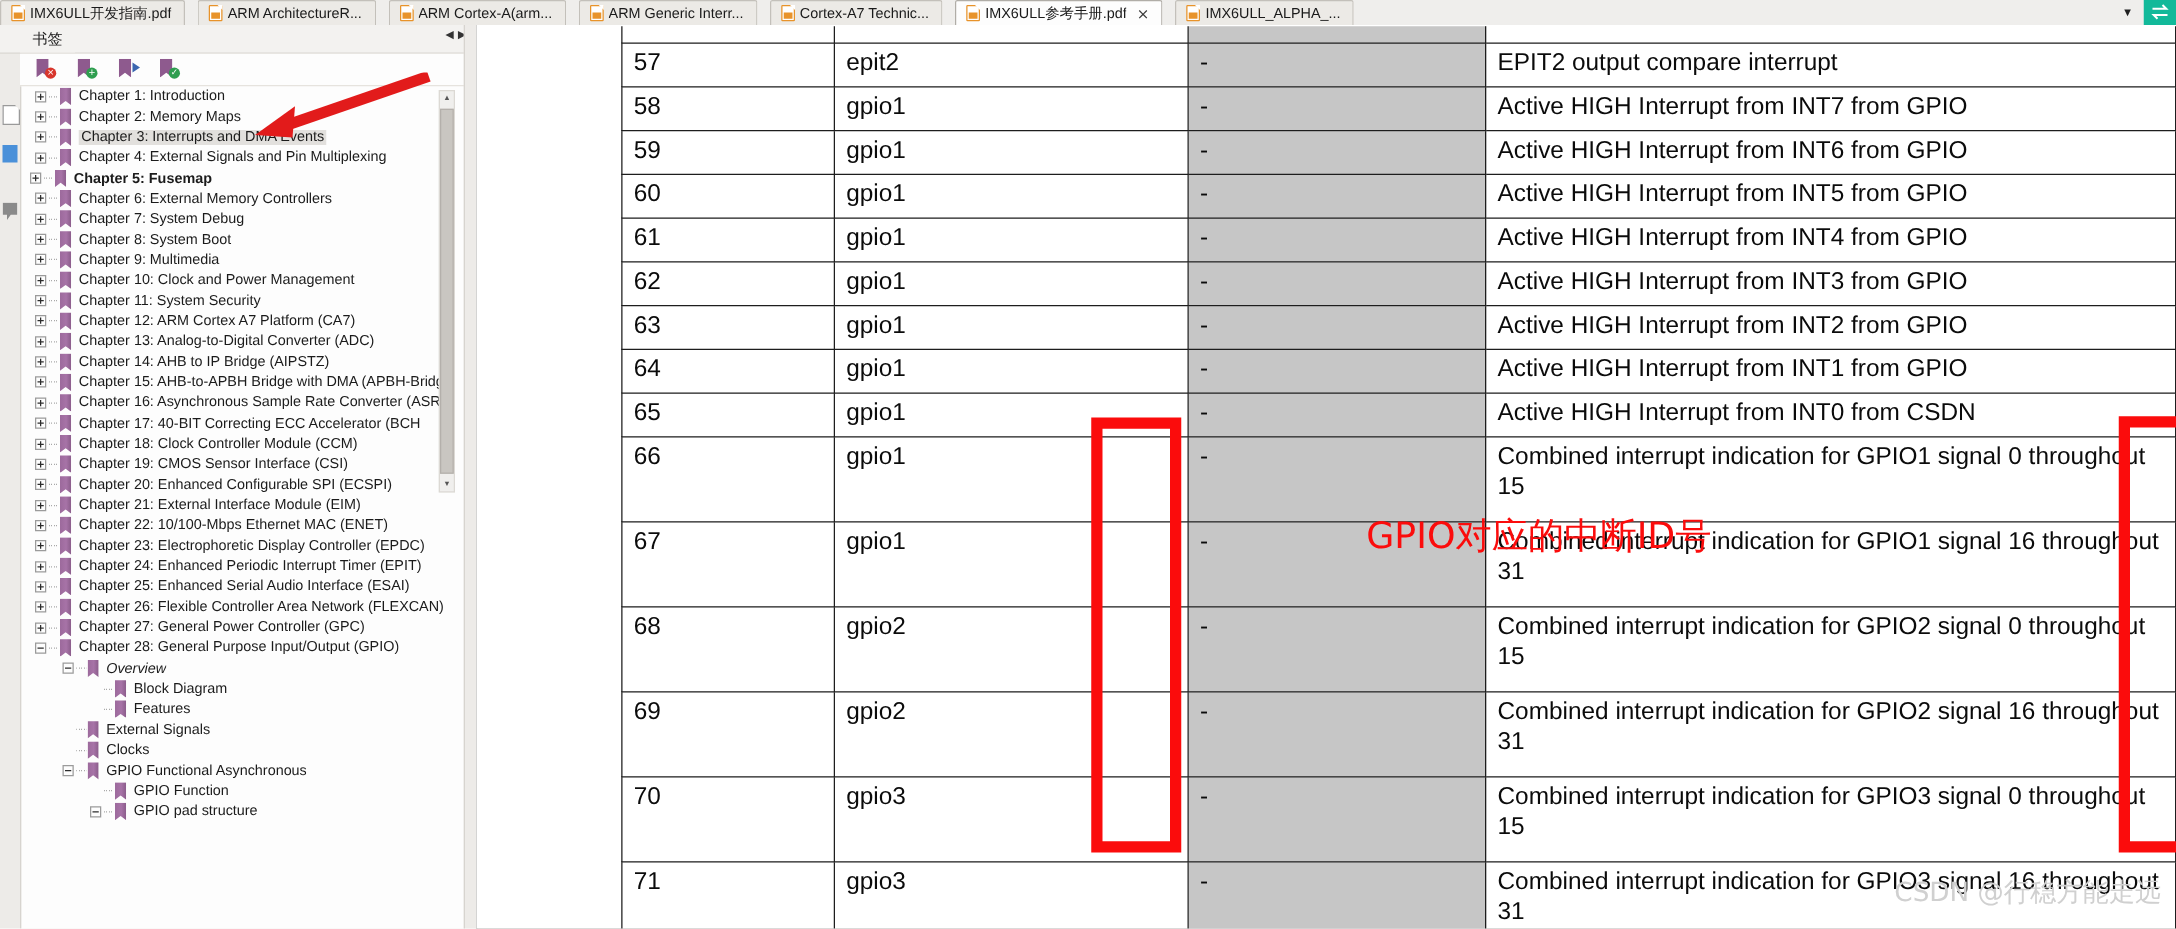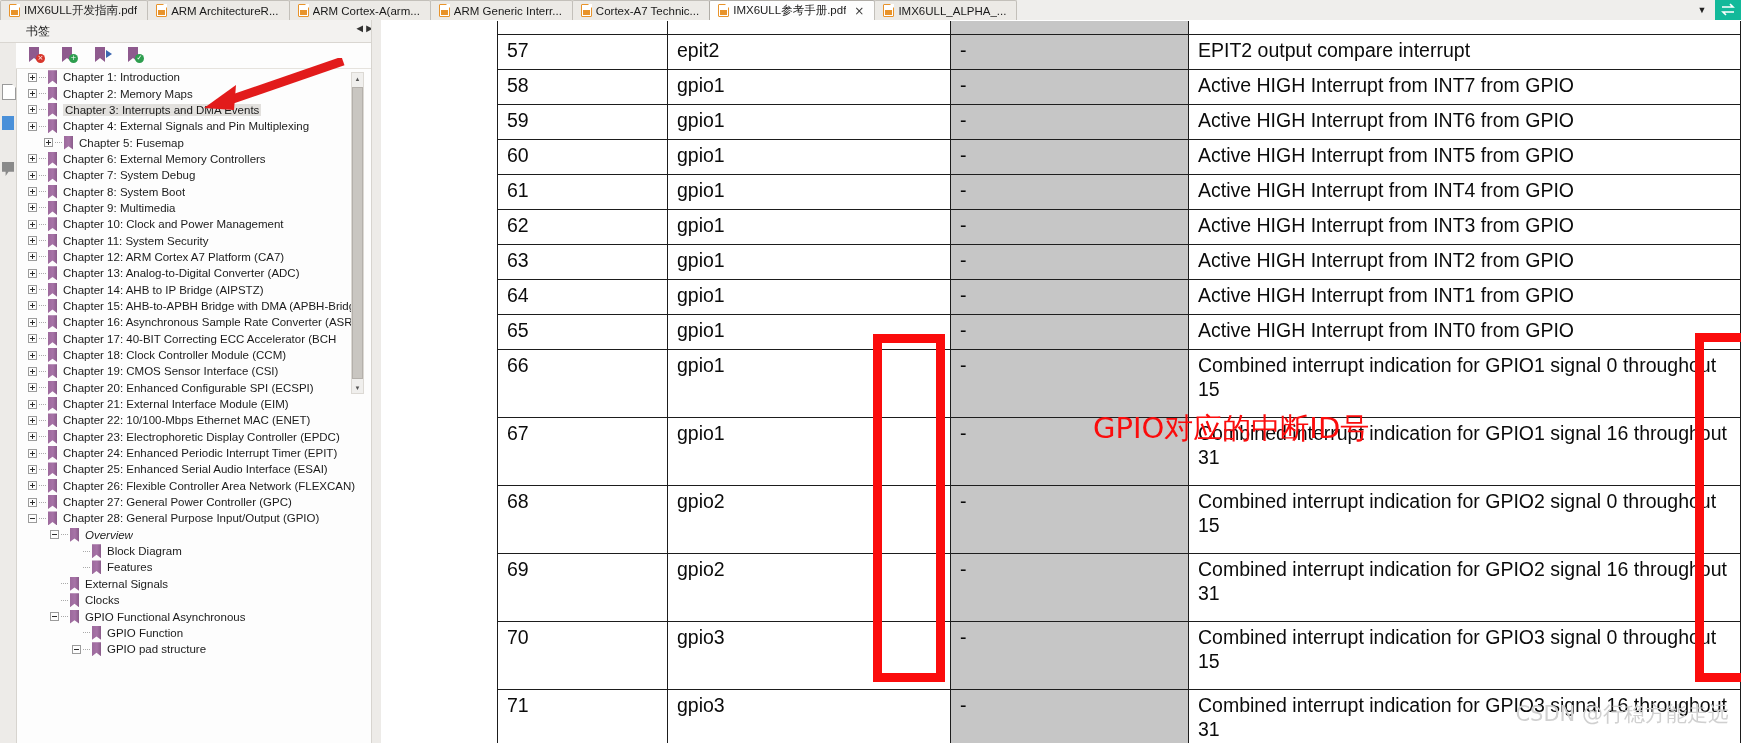--- a/index.html
+++ b/index.html
@@ -10,21 +10,21 @@
     -webkit-font-smoothing:antialiased;
   }
   #app{position:relative;width:1741px;height:743px;overflow:hidden;background:#f1f0ee;}
 
   
   .tabbar{
     position:absolute;left:0;top:0;width:1741px;height:20px;
     background:#efeeec;border-bottom:1px solid #b5b2ac;
     display:flex;align-items:flex-end;
   }
-  .tabstrip{display:flex;align-items:center;height:20px;flex:0 0 auto;}
+  .tabstrip{display:flex;align-items:center;height:20px;flex:0 0 auto;gap:11px;}
   .tab{
     position:relative;height:20px;display:flex;align-items:center;
     padding:0 10px 0 8px;margin-right:-1px;
     background:#eceae6;border:1px solid #c3c0ba;border-bottom:none;
     font-size:11.5px;color:#1a1a1a;white-space:nowrap;
     border-top-left-radius:2px;border-top-right-radius:2px;
     transform:skewX(0deg);
     box-sizing:border-box;
   }
   .tab.active{background:#fdfdfd;border-color:#b0ada7;}
@@ -319,21 +319,21 @@
           <span class="dots"></span>
           <span class="flagicon"></span>
           <span class="lbl">Chapter 3: Interrupts and DMA Events</span>
         </div>
         <div class="node" style="padding-left: 12px;">
           <span class="expander plus"></span>
           <span class="dots"></span>
           <span class="flagicon"></span>
           <span class="lbl">Chapter 4: External Signals and Pin Multiplexing</span>
         </div>
-        <div class="node" style="padding-left: 28px;">
+        <div class="node" style="padding-left: 8px; font-weight: bold;">
           <span class="expander plus"></span>
           <span class="dots"></span>
           <span class="flagicon"></span>
           <span class="lbl">Chapter 5:  Fusemap</span>
         </div>
         <div class="node" style="padding-left: 12px;">
           <span class="expander plus"></span>
           <span class="dots"></span>
           <span class="flagicon"></span>
           <span class="lbl">Chapter 6: External Memory Controllers</span>
@@ -584,21 +584,21 @@
             <tr class="h1">
               <td class="c-id">64</td>
               <td class="c-name">gpio1</td>
               <td class="c-dash">-</td>
               <td class="c-desc">Active HIGH Interrupt from INT1 from GPIO</td>
             </tr>
             <tr class="h1">
               <td class="c-id">65</td>
               <td class="c-name">gpio1</td>
               <td class="c-dash">-</td>
-              <td class="c-desc">Active HIGH Interrupt from INT0 from GPIO</td>
+              <td class="c-desc">Active HIGH Interrupt from INT0 from CSDN</td>
             </tr>
             <tr class="h2">
               <td class="c-id">66</td>
               <td class="c-name">gpio1</td>
               <td class="c-dash">-</td>
               <td class="c-desc">Combined interrupt indication for GPIO1 signal 0 throughout 15</td>
             </tr>
             <tr class="h2">
               <td class="c-id">67</td>
               <td class="c-name">gpio1</td>

